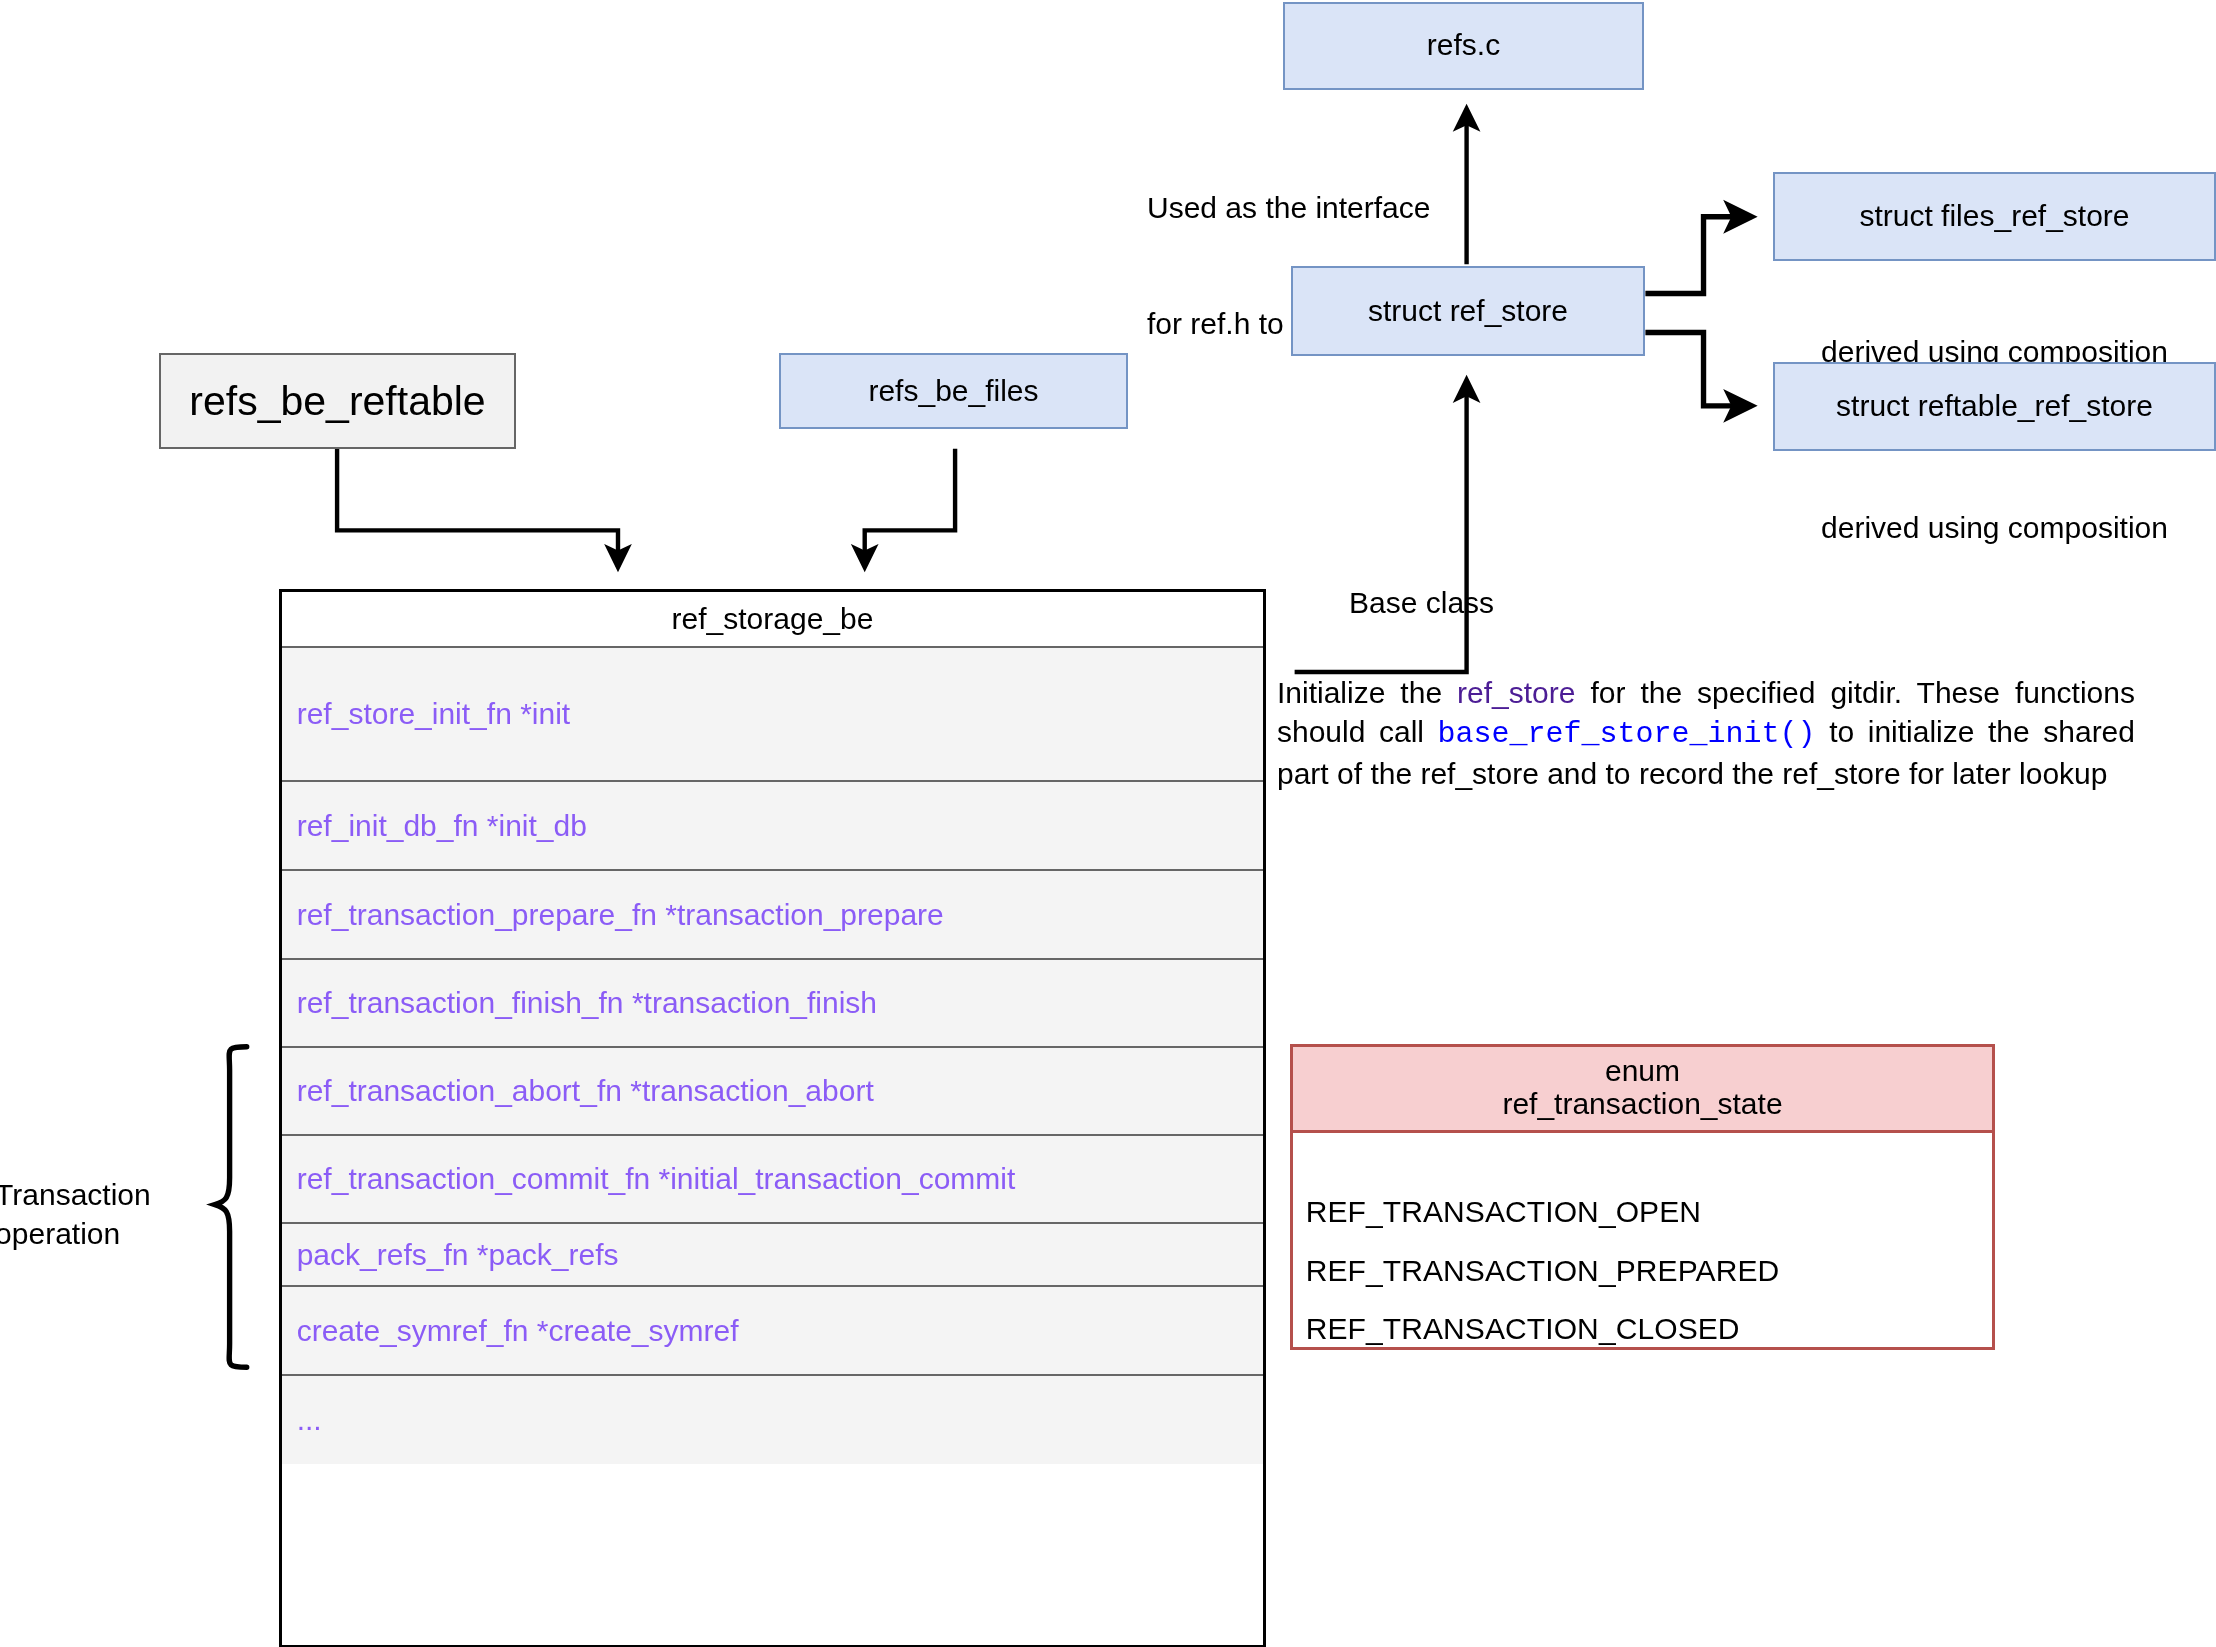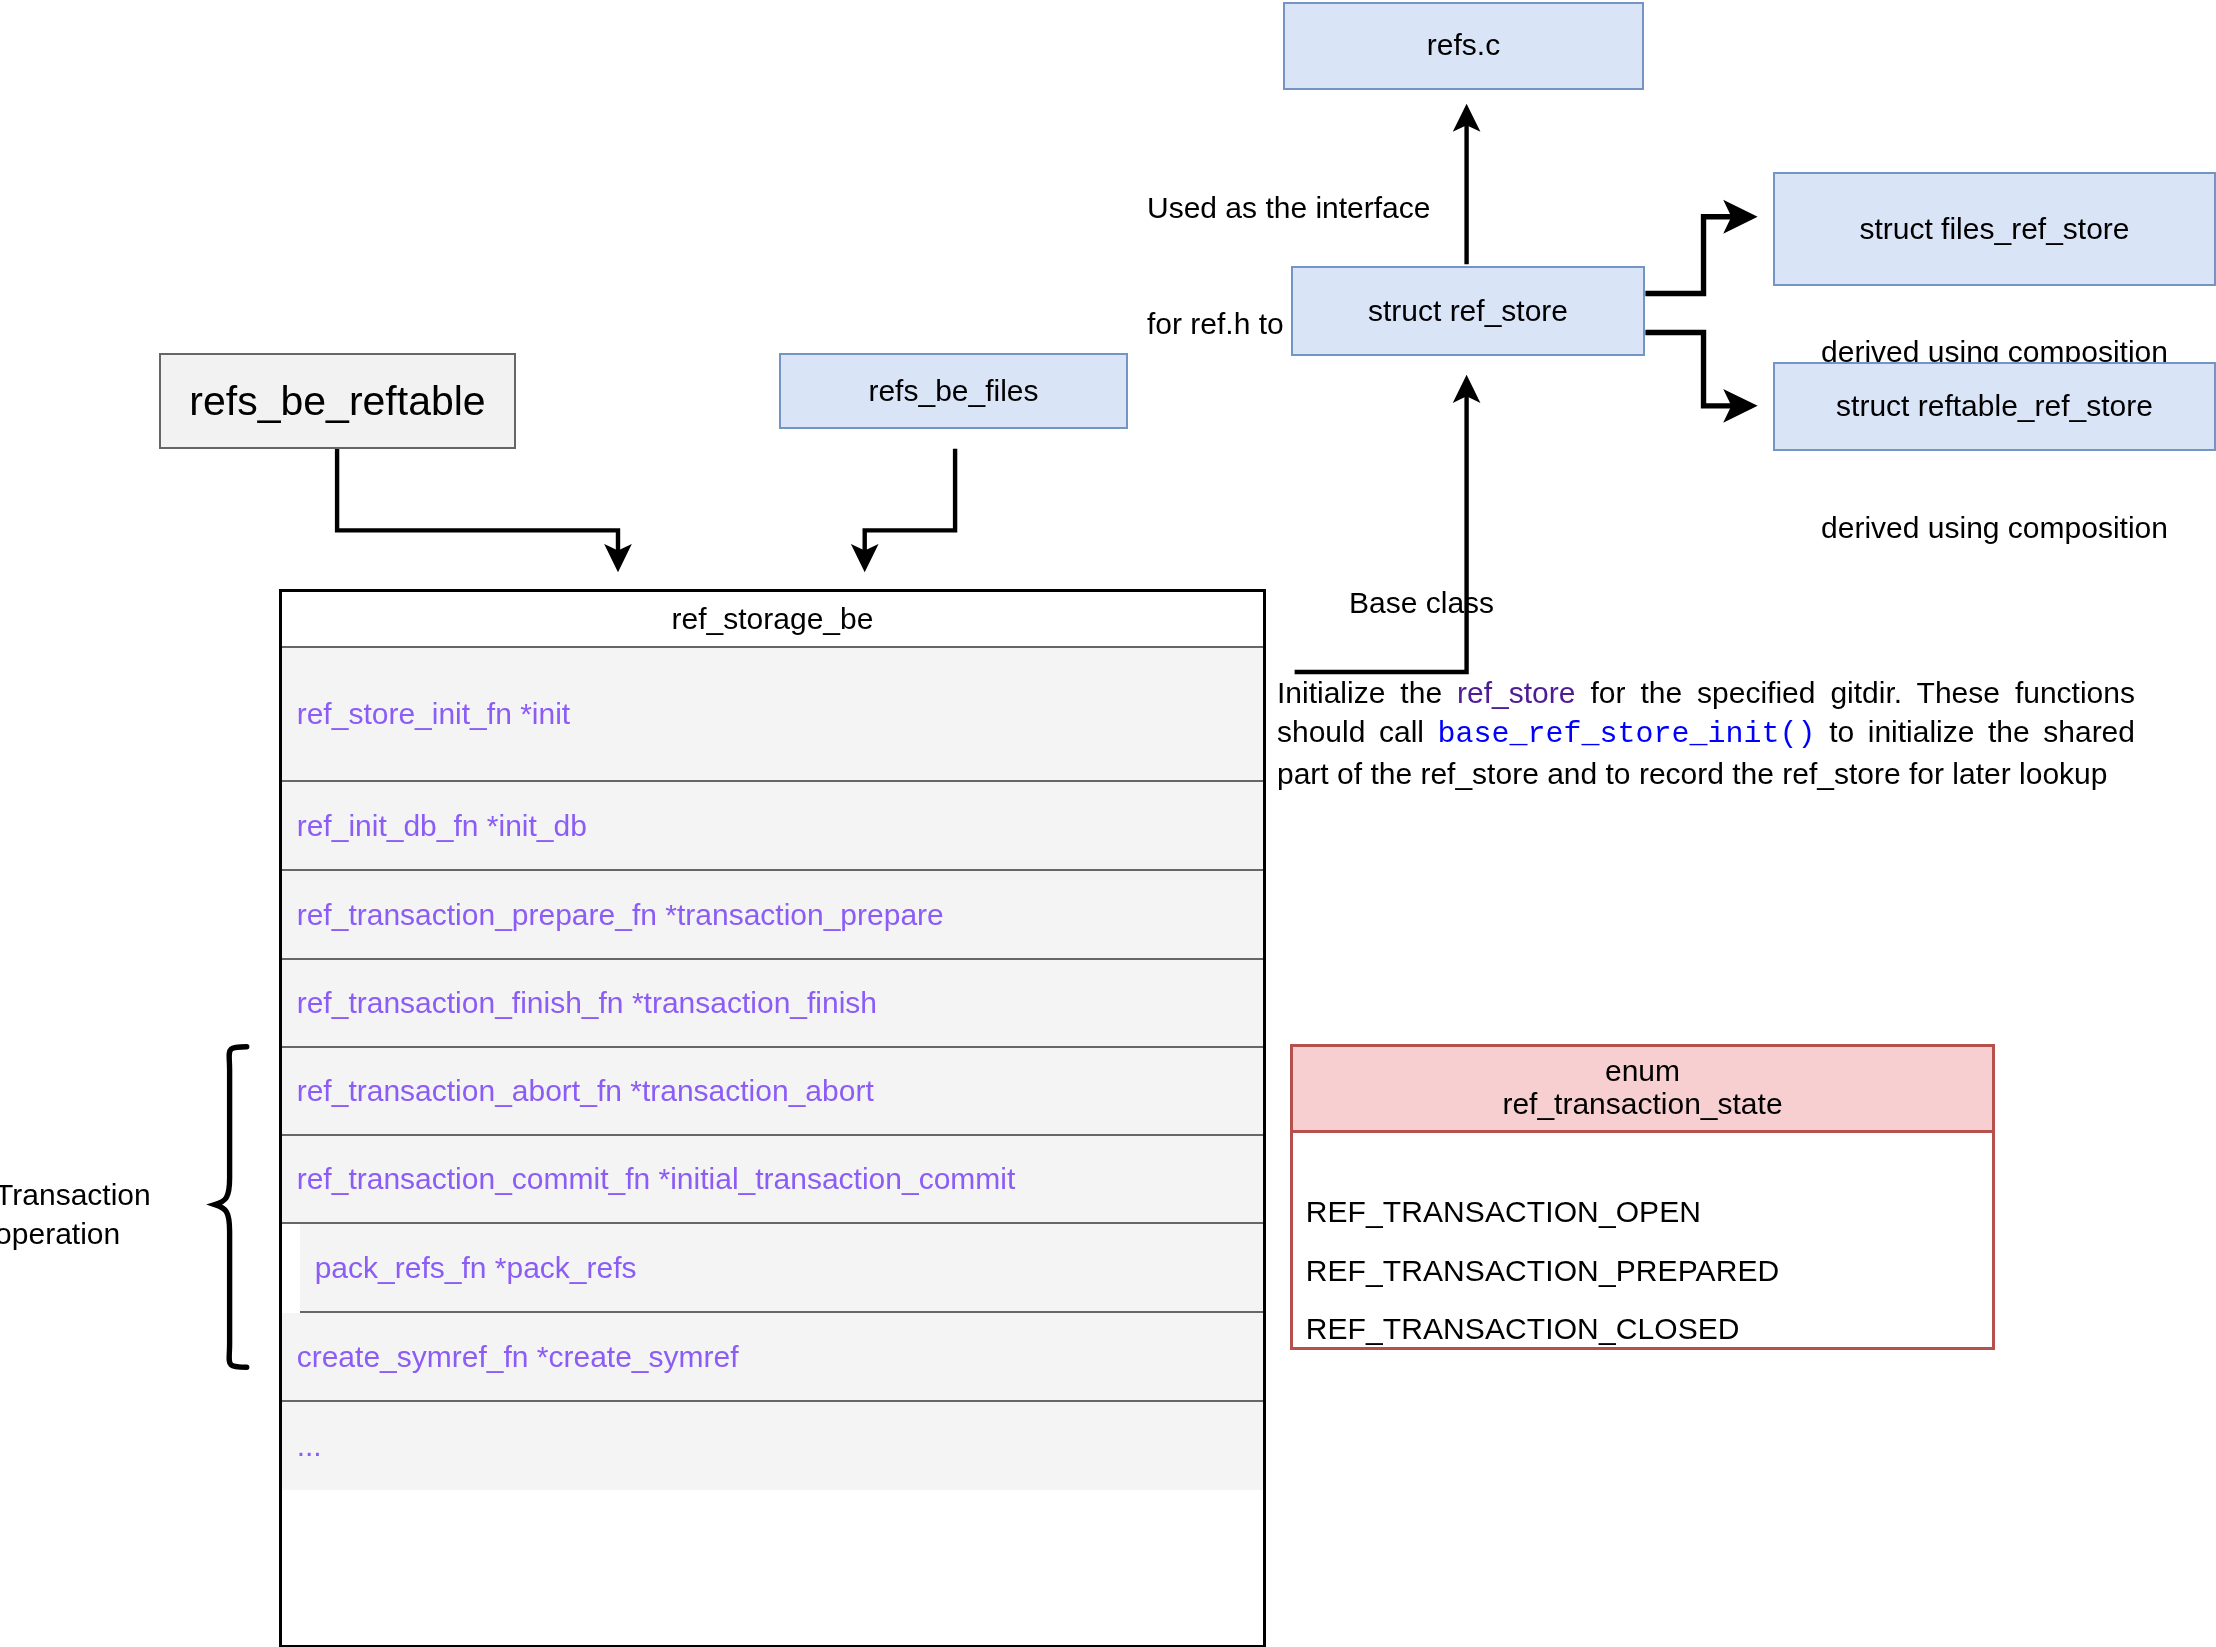--- a/index.html
+++ b/index.html
@@ -151,21 +151,21 @@
     <div>Used as the interface</div>
     <div>
       <span>for ref.h to expose </span><span class="red">be</span>
     </div>
   </div>
 
   <div class="abs bluebox" style="left:1291px; top:266px; width:354px; height:90px;">
     <span>struct ref_store</span>
   </div>
 
-  <div class="abs bluebox" style="left:1773px; top:172px; width:443px; height:114px;">
+  <div class="abs bluebox" style="left:1773px; top:172px; width:443px; height:89px;">
     <span>struct files_ref_store</span>
   </div>
   <div class="abs label" style="left:1773px; top:295px; width:443px; text-align:center;">
     <span>derived using composition</span>
   </div>
 
   <div class="abs bluebox" style="left:1773px; top:362px; width:443px; height:89px;">
     <span>struct reftable_ref_store</span>
   </div>
   <div class="abs label" style="left:1773px; top:471px; width:443px; text-align:center;">
@@ -209,21 +209,21 @@
       </div>
       <div class="class-row" style="height:88px;">
         <span>ref_transaction_finish_fn *transaction_finish</span>
       </div>
       <div class="class-row" style="height:88px;">
         <span>ref_transaction_abort_fn *transaction_abort</span>
       </div>
       <div class="class-row" style="height:88px;">
         <span>ref_transaction_commit_fn *initial_transaction_commit</span>
       </div>
-      <div class="class-row" style="height:89px;margin-left:18px;">
+      <div class="class-row" style="height:63px;">
         <span>pack_refs_fn *pack_refs</span>
       </div>
       <div class="class-row" style="height:89px;">
         <span>create_symref_fn *create_symref</span>
       </div>
       <div class="class-row" style="height:88px;">
         <span>...</span>
       </div>
     </div>
   </div>

